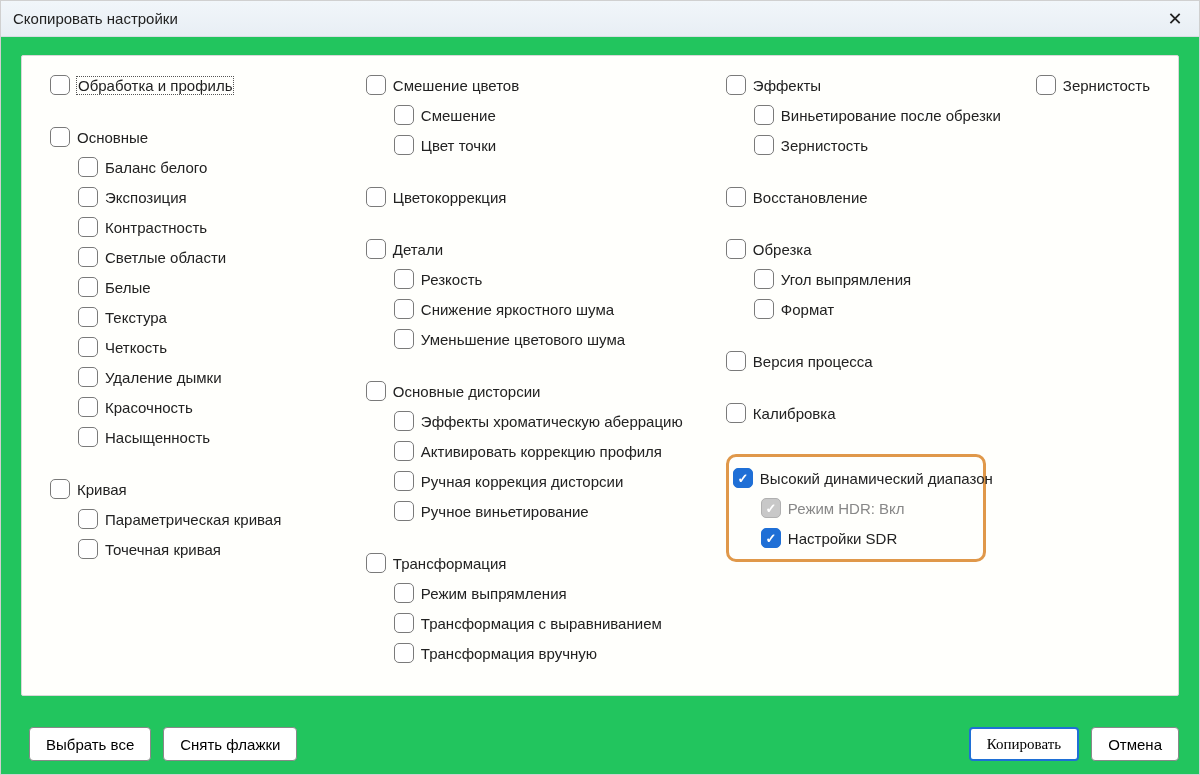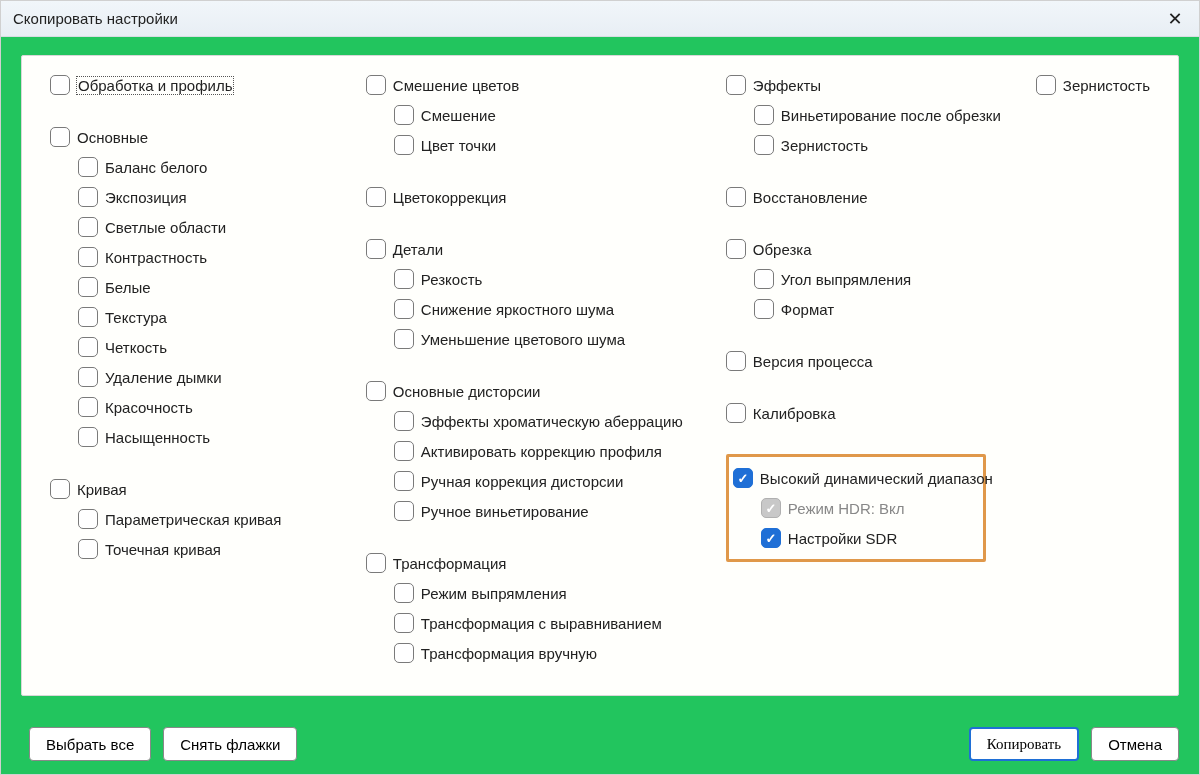--- a/index.html
+++ b/index.html
@@ -19,21 +19,21 @@
   .row { display: flex; align-items: center; height: 30px; }
   .row.indent { padding-left: 28px; }
   .cb { width: 20px; height: 20px; border: 1.5px solid #7a7a7a; border-radius: 5px; margin-right: 7px; display: inline-flex; align-items: center; justify-content: center; flex-shrink: 0; background: #fff; cursor: pointer; }
   .cb.checked { background: #1f6fd6; border-color: #1f6fd6; }
   .cb.checked::after { content: "✓"; color: #fff; font-size: 13px; font-weight: bold; line-height: 1; }
   .cb.disabled { background: #c8c8c8; border-color: #b0b0b0; cursor: default; }
   .cb.disabled::after { content: "✓"; color: #fff; font-size: 13px; font-weight: bold; line-height: 1; }
   .lbl { white-space: nowrap; }
   .lbl.disabled { color: #888; }
   .focus-outline { outline: 1px dotted #555; outline-offset: 0px; padding: 0 1px; }
-  .highlight-box { border: 3px solid #e0984a; border-radius: 2px; padding: 6px 12px 6px 4px; margin-top: 4px; display: inline-block; }
+  .highlight-box { border: 3px solid #e0984a; border-radius: 10px; padding: 6px 12px 6px 4px; margin-top: 4px; display: inline-block; }
   .footer { position: absolute; left: 8px; right: 0; bottom: 0; height: 60px; padding: 0 20px; display: flex; align-items: center; gap: 12px; }
   .footer .spacer { flex: 1; }
   button.btn { height: 34px; padding: 0 16px; background: #fff; border: 1px solid #888; border-radius: 4px; font-size: 15px; cursor: pointer; }
   button.btn.primary { border: 2px solid #1f6fd6; font-family: Liberation Serif, serif; }
 </style>
 </head>
 <body>
 
 <div class="window">
   <div class="titlebar">
@@ -59,25 +59,25 @@
           <div class="row indent">
               <span class="cb"></span>
               <span class="lbl">Баланс белого</span>
             </div>
           <div class="row indent">
               <span class="cb"></span>
               <span class="lbl">Экспозиция</span>
             </div>
           <div class="row indent">
               <span class="cb"></span>
+              <span class="lbl">Контрастность</span>
+            </div>
+          <div class="row indent">
+              <span class="cb"></span>
               <span class="lbl">Светлые области</span>
-            </div>
-          <div class="row indent">
-              <span class="cb"></span>
-              <span class="lbl">Контрастность</span>
             </div>
           <div class="row indent">
               <span class="cb"></span>
               <span class="lbl">Белые</span>
             </div>
           <div class="row indent">
               <span class="cb"></span>
               <span class="lbl">Текстура</span>
             </div>
           <div class="row indent">

